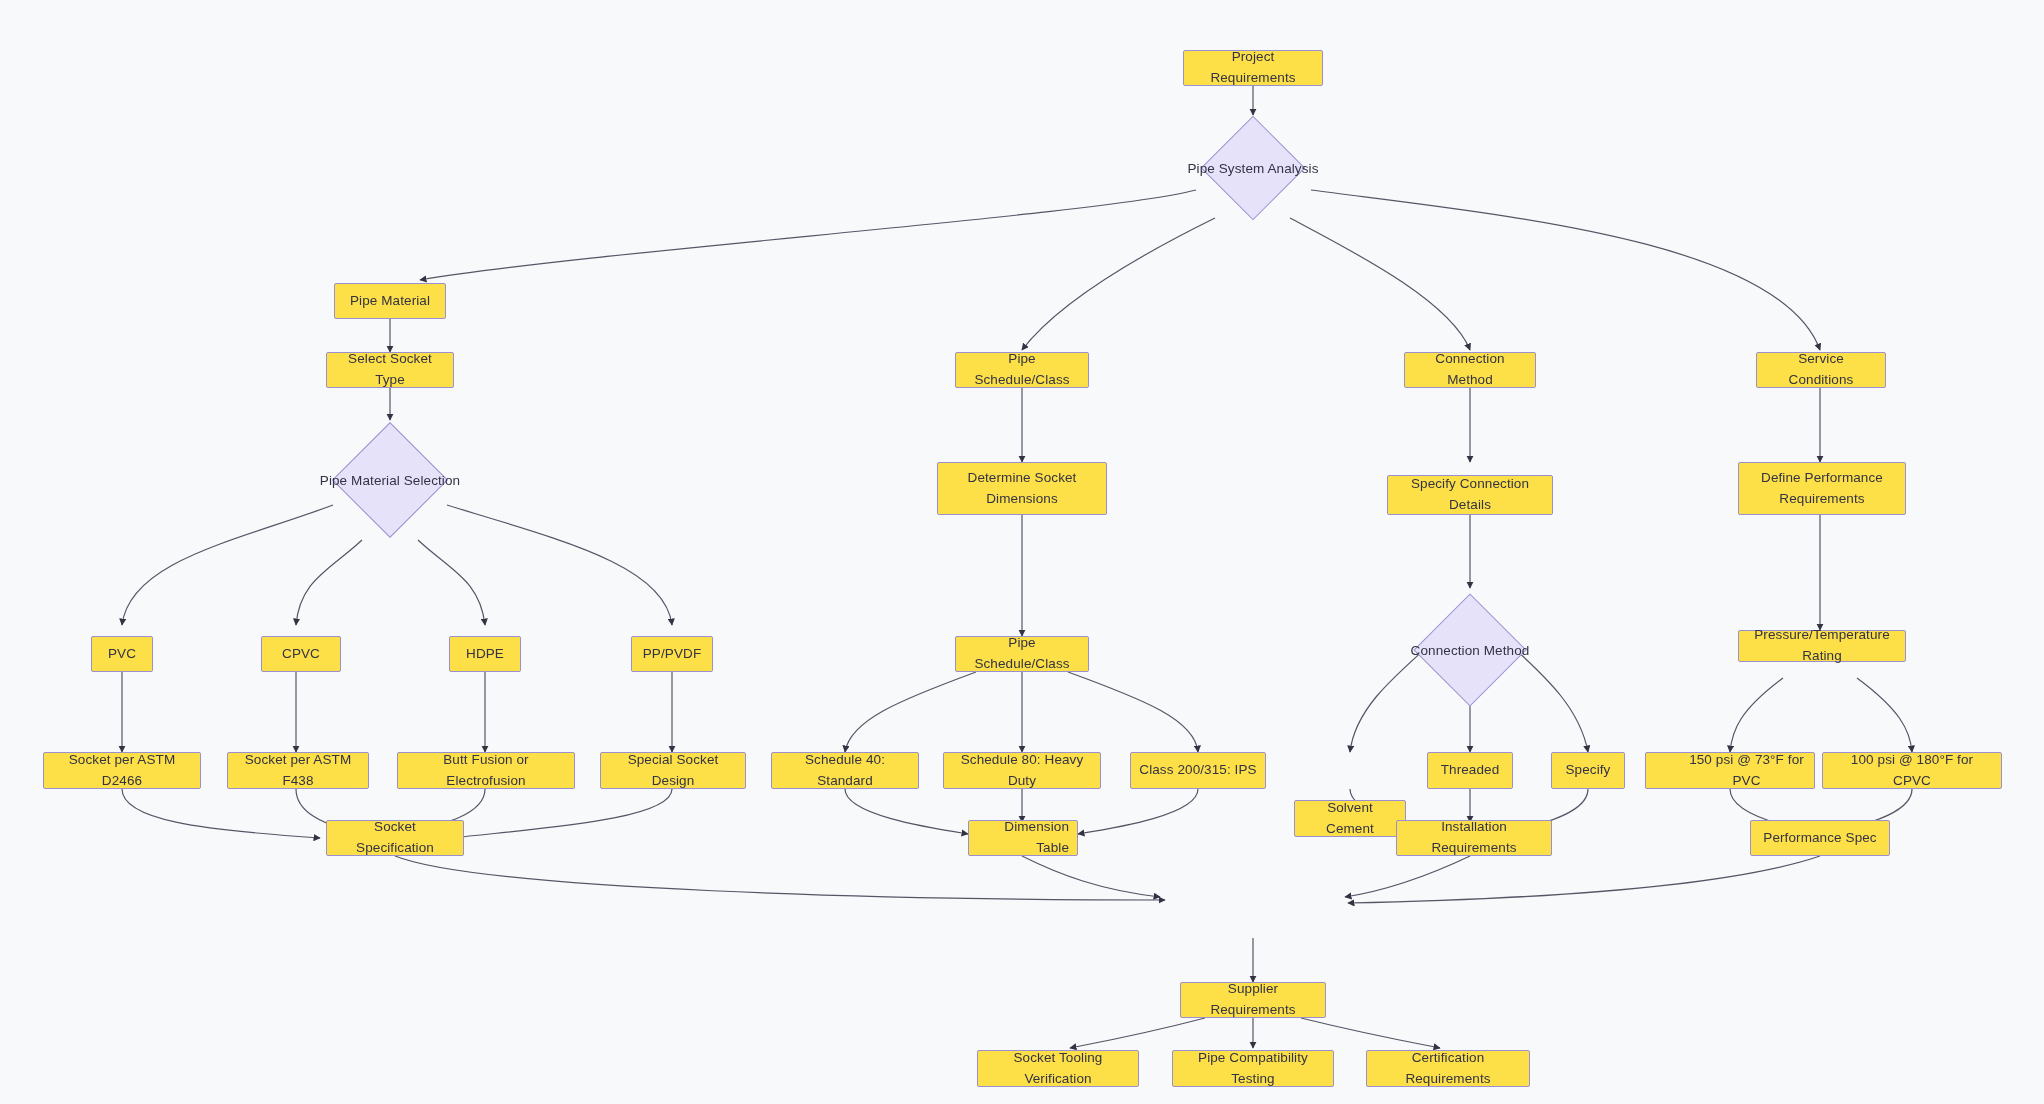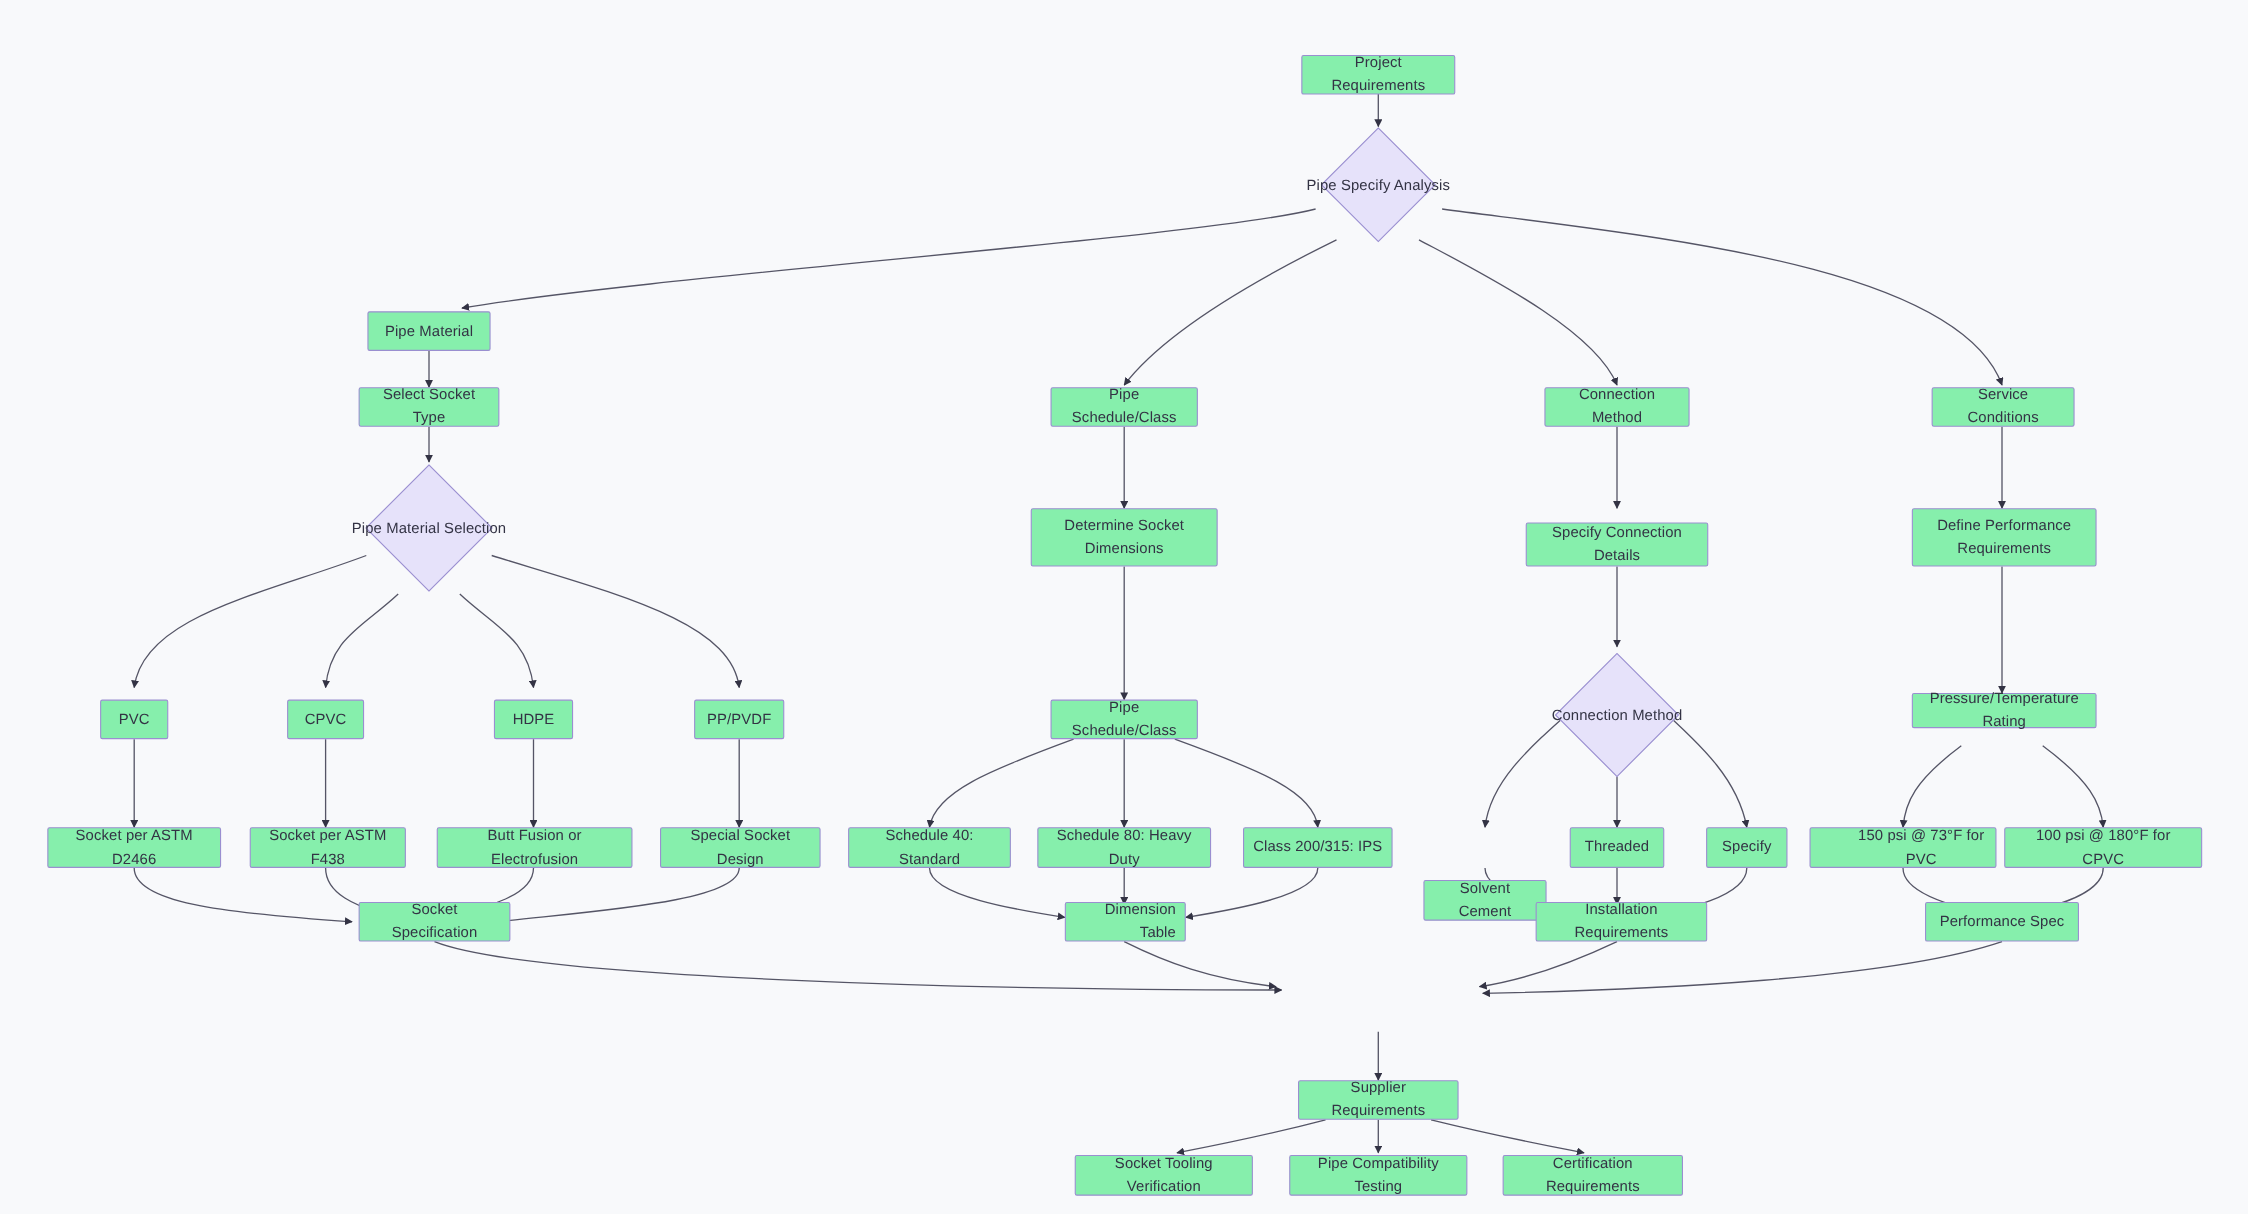--- a/index.html
+++ b/index.html
@@ -25,21 +25,21 @@
     height: 1104px;
     pointer-events: none;
   }
   .node {
     position: absolute;
     box-sizing: border-box;
     display: flex;
     align-items: center;
     justify-content: center;
     text-align: center;
-    background: #86efac;
+    background: #fde047;
     border: 1px solid #9a8fd0;
     border-radius: 2px;
     color: #333344;
     font-size: 13.5px;
     line-height: 1.55;
     letter-spacing: 0.1px;
     padding: 2px 8px;
     z-index: 2;
   }
   .node .label {
@@ -154,38 +154,38 @@
       <path d="M 1301 1018 C 1370 1035, 1425 1045, 1440 1048"></path>
     </g>
   </svg>
 
   <div class="node" style="left:1183px; top:50px; width:140px; height:36px;">
     <span class="label">Project Requirements</span>
   </div>
 
   <div class="diamond-wrap" style="left:1190px; top:118px; width:126px; height:100px;">
     <div class="diamond-shape" style="width:72px; height:72px;"></div>
-    <div class="diamond-text">Pipe Specify Analysis</div>
+    <div class="diamond-text">Pipe System Analysis</div>
   </div>
 
   <div class="node" style="left:334px; top:283px; width:112px; height:36px;">
     <span class="label">Pipe Material</span>
   </div>
   <div class="node" style="left:326px; top:352px; width:128px; height:36px;">
     <span class="label">Select Socket Type</span>
   </div>
   <div class="diamond-wrap" style="left:320px; top:420px; width:140px; height:120px;">
     <div class="diamond-shape" style="width:80px; height:80px;"></div>
     <div class="diamond-text">Pipe Material Selection</div>
   </div>
 
   <div class="node" style="left:91px; top:636px; width:62px; height:36px;">
     <span class="label">PVC</span>
   </div>
-  <div class="node" style="left:261px; top:636px; width:70px; height:36px;">
+  <div class="node" style="left:261px; top:636px; width:80px; height:36px;">
     <span class="label">CPVC</span>
   </div>
   <div class="node" style="left:449px; top:636px; width:72px; height:36px;">
     <span class="label">HDPE</span>
   </div>
   <div class="node" style="left:631px; top:636px; width:82px; height:36px;">
     <span class="label">PP/PVDF</span>
   </div>
 
   <div class="node" style="left:43px; top:752px; width:158px; height:37px;">

